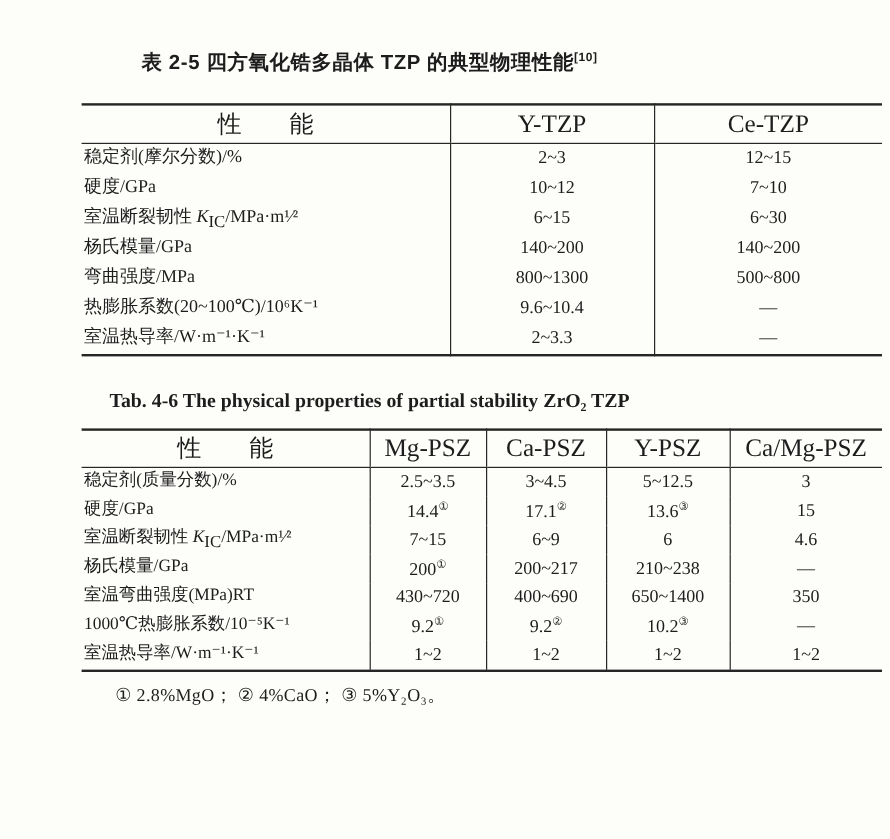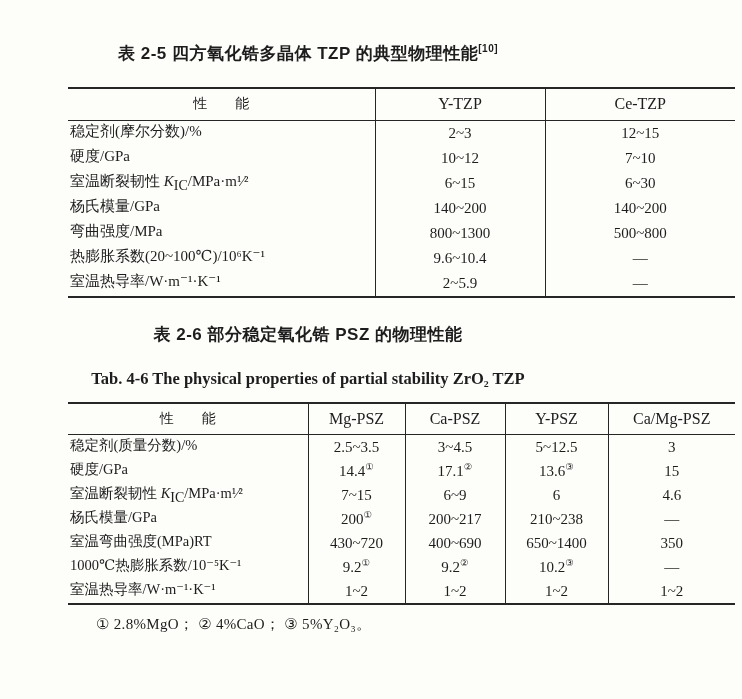--- a/index.html
+++ b/index.html
@@ -62,30 +62,30 @@
   .t2 tbody td { height: 24px; }
   .t td, .t th {
     padding: 0;
     vertical-align: middle;
   }
   .t .vcol {
     border-left: 1.3px solid #262626;
     text-align: center;
     font-size: 15px;
   }
-  .t thead .vcol { font-size: 16px; }
+  .t thead .vcol { font-size: 21px; }
   .t td.lbl {
     text-align: left;
     padding-left: 2px;
     font-size: 15px;
   }
   .t2 td.lbl { font-size: 14.5px; }
   .t th.lbl {
     text-align: center;
-    font-size: 14px;
+    font-size: 20px;
   }
   i.ki { font-style: italic; }
   sub.sb {
     font-size: 14px;
     vertical-align: sub;
   }
   sup.note {
     font-size: 9.5px;
     vertical-align: super;
   }
@@ -143,29 +143,28 @@
         <td class="vcol">800~1300</td>
         <td class="vcol">500~800</td>
       </tr>
       <tr>
         <td class="lbl"><span>热膨胀系数(20~100℃)/10⁶K⁻¹</span><i class="ki"></i><sub class="sb"></sub><span></span></td>
         <td class="vcol">9.6~10.4</td>
         <td class="vcol">—</td>
       </tr>
       <tr>
         <td class="lbl"><span>室温热导率/W·m⁻¹·K⁻¹</span><i class="ki"></i><sub class="sb"></sub><span></span></td>
-        <td class="vcol">2~5.9</td>
+        <td class="vcol">2~3.3</td>
         <td class="vcol">—</td>
       </tr>
     </tbody>
   </table>
 
   <div class="section-gap"></div>
 
-  <div class="title-cn"><span>表 2-6  部分稳定氧化锆 PSZ 的物理性能</span></div>
   <div class="title-en"><span>Tab. 4-6  The physical properties of partial stability ZrO₂ TZP</span></div>
 
   <table class="t t2">
     <colgroup>
       <col style="width:240px">
         <col style="width:97px">
         <col style="width:100px">
         <col style="width:103px">
         <col style="width:127px">
     </colgroup>

